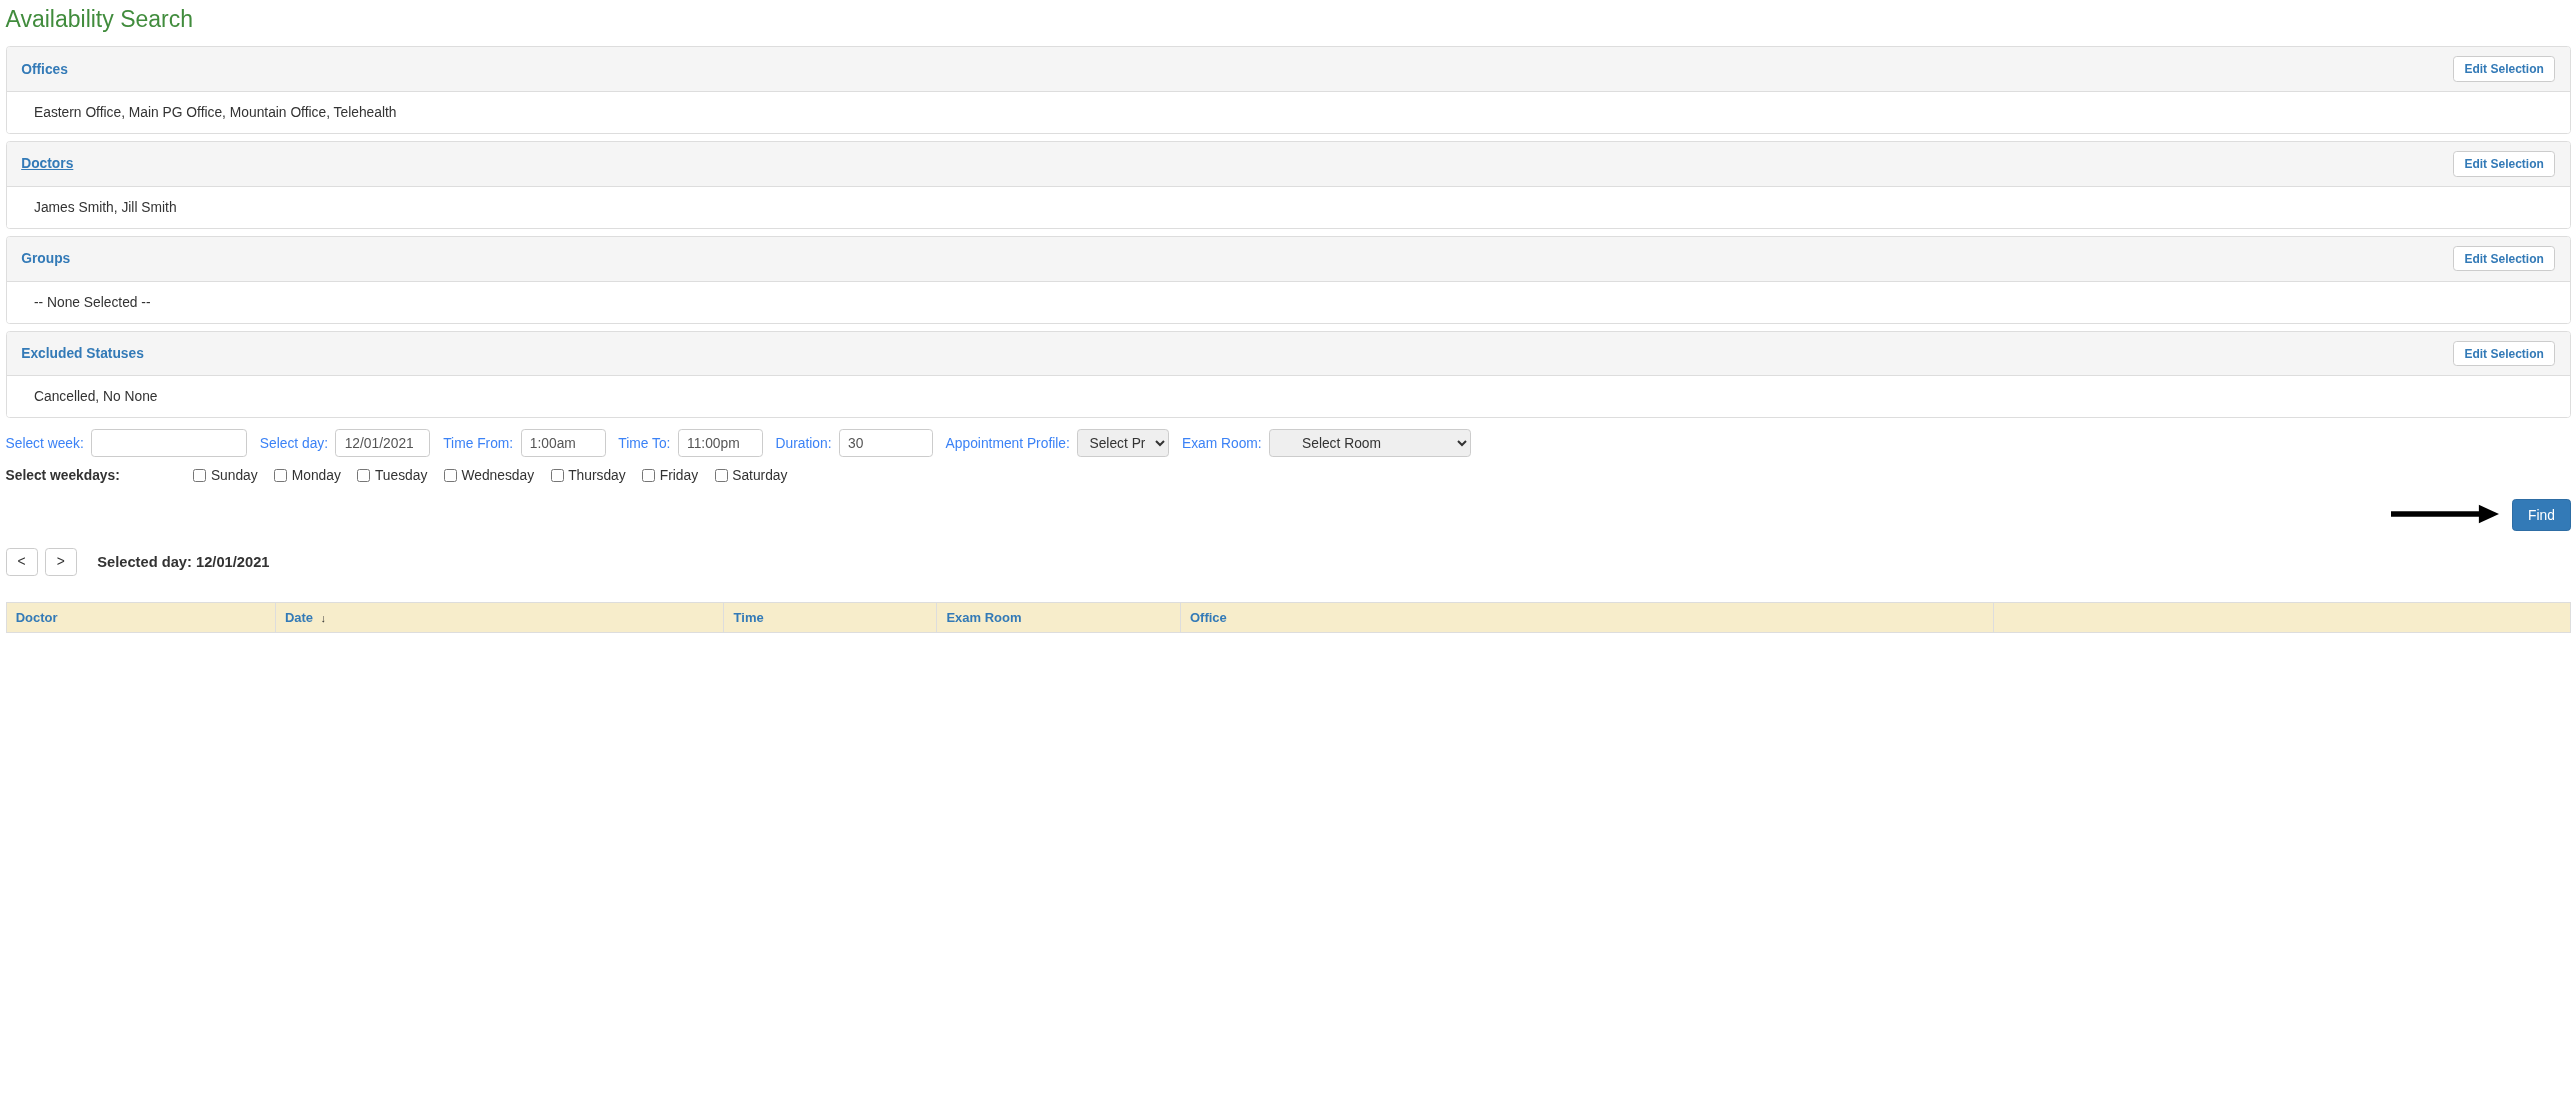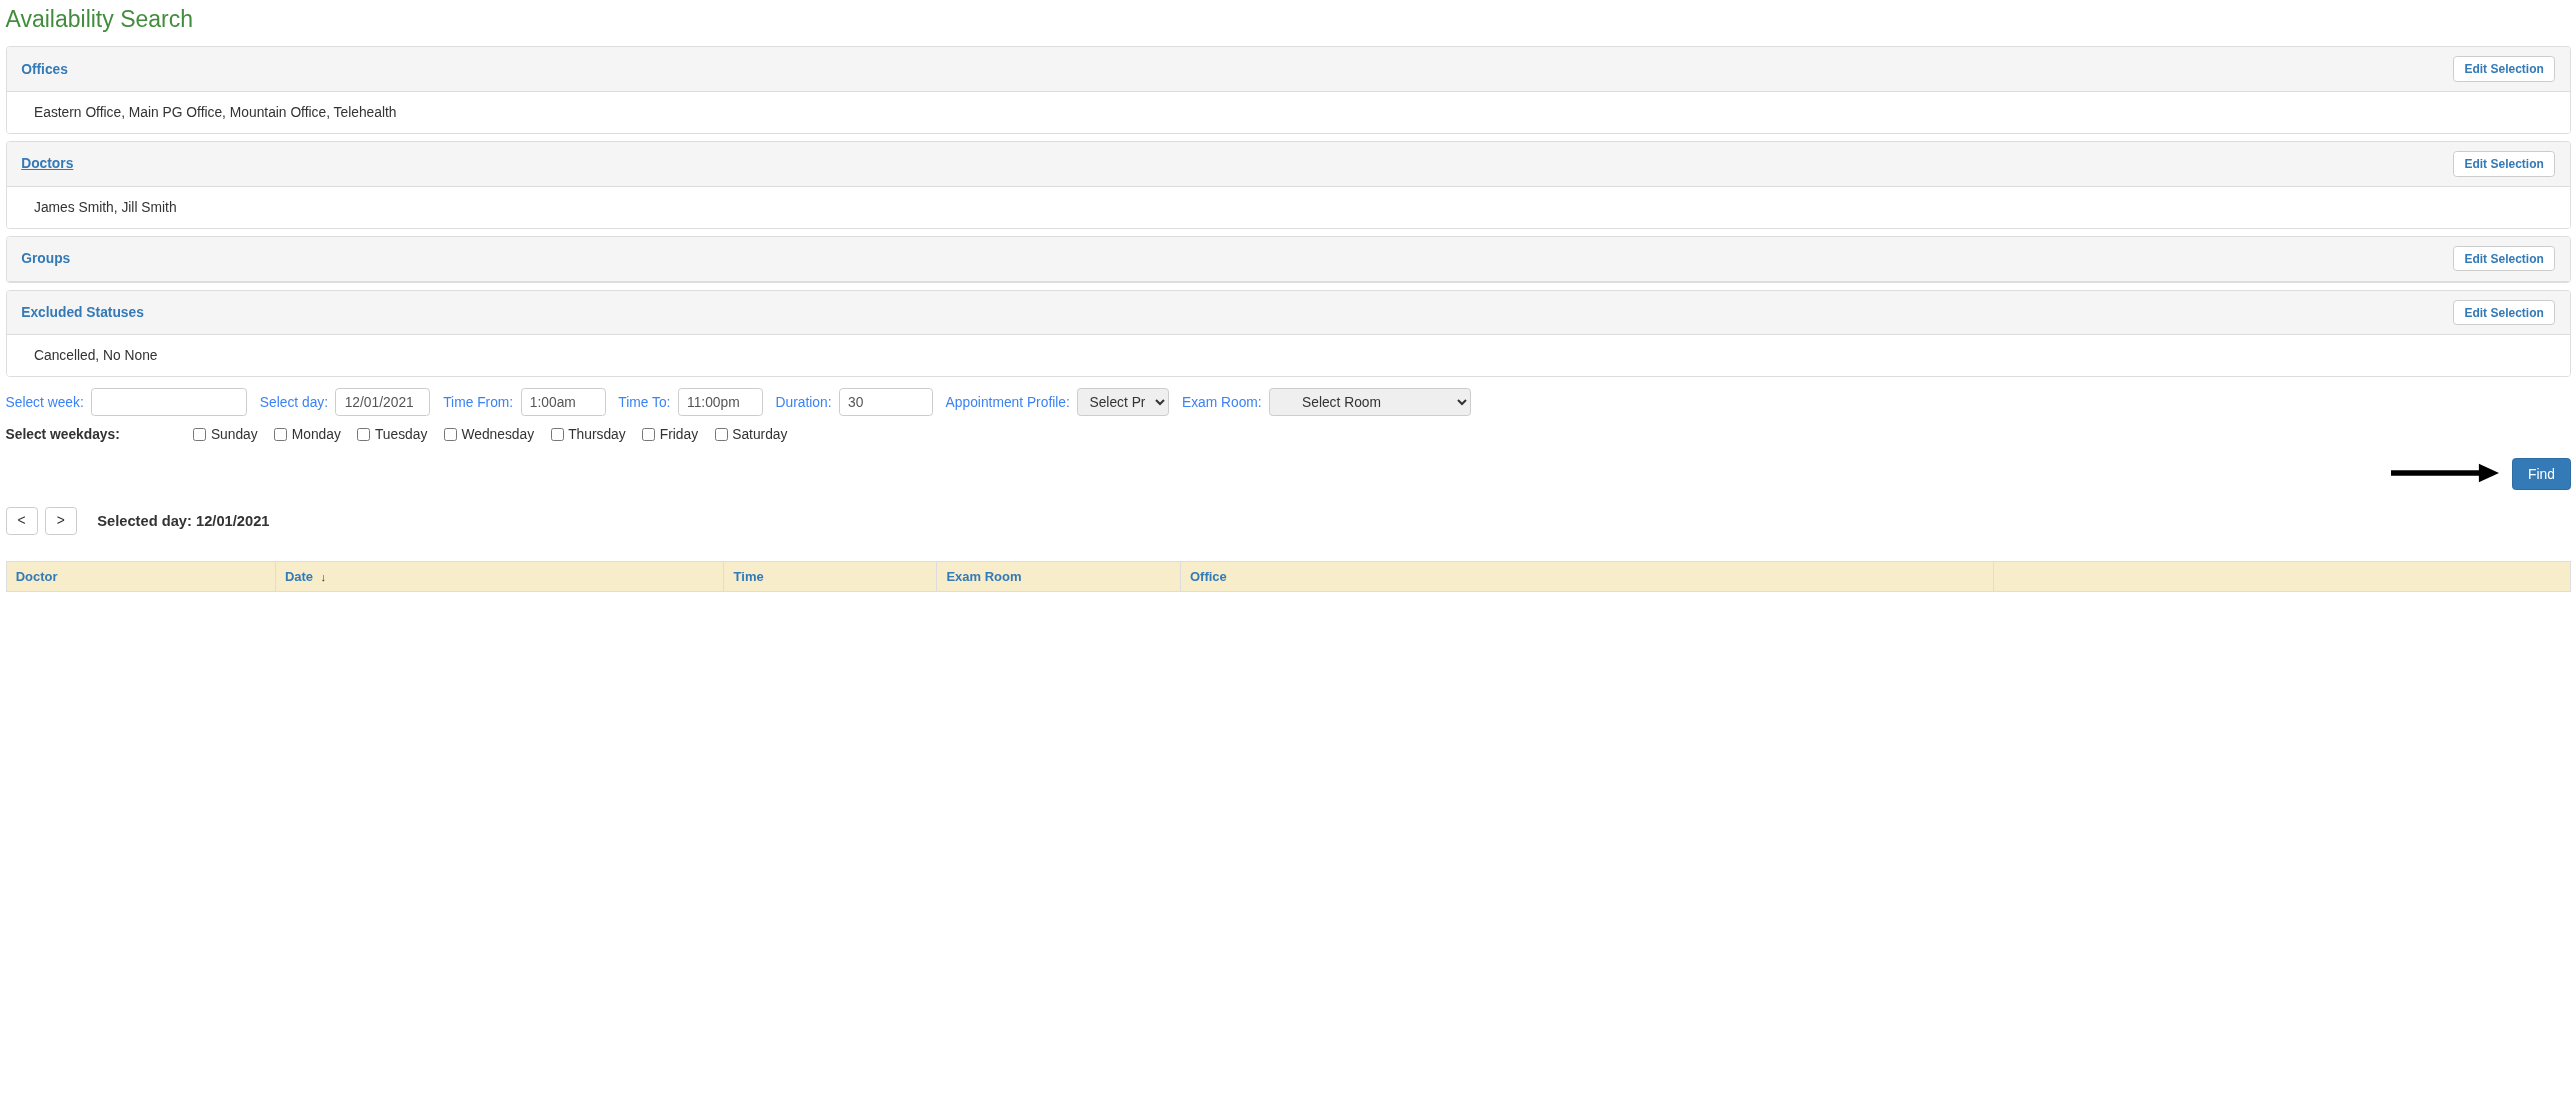--- a/index.html
+++ b/index.html
@@ -209,20 +209,21 @@
     <button class="edit-btn">Edit Selection</button>
   </div>
   <div class="panel-body">James Smith,  Jill Smith</div>
 </div>
 
 <div class="panel">
   <div class="panel-header">
     <span class="panel-header-title">Groups</span>
     <button class="edit-btn">Edit Selection</button>
   </div>
+  <div class="panel-body">-- None Selected --</div>
 </div>
 
 <div class="panel">
   <div class="panel-header">
     <span class="panel-header-title">Excluded Statuses</span>
     <button class="edit-btn">Edit Selection</button>
   </div>
   <div class="panel-body">Cancelled, No None</div>
 </div>
 

